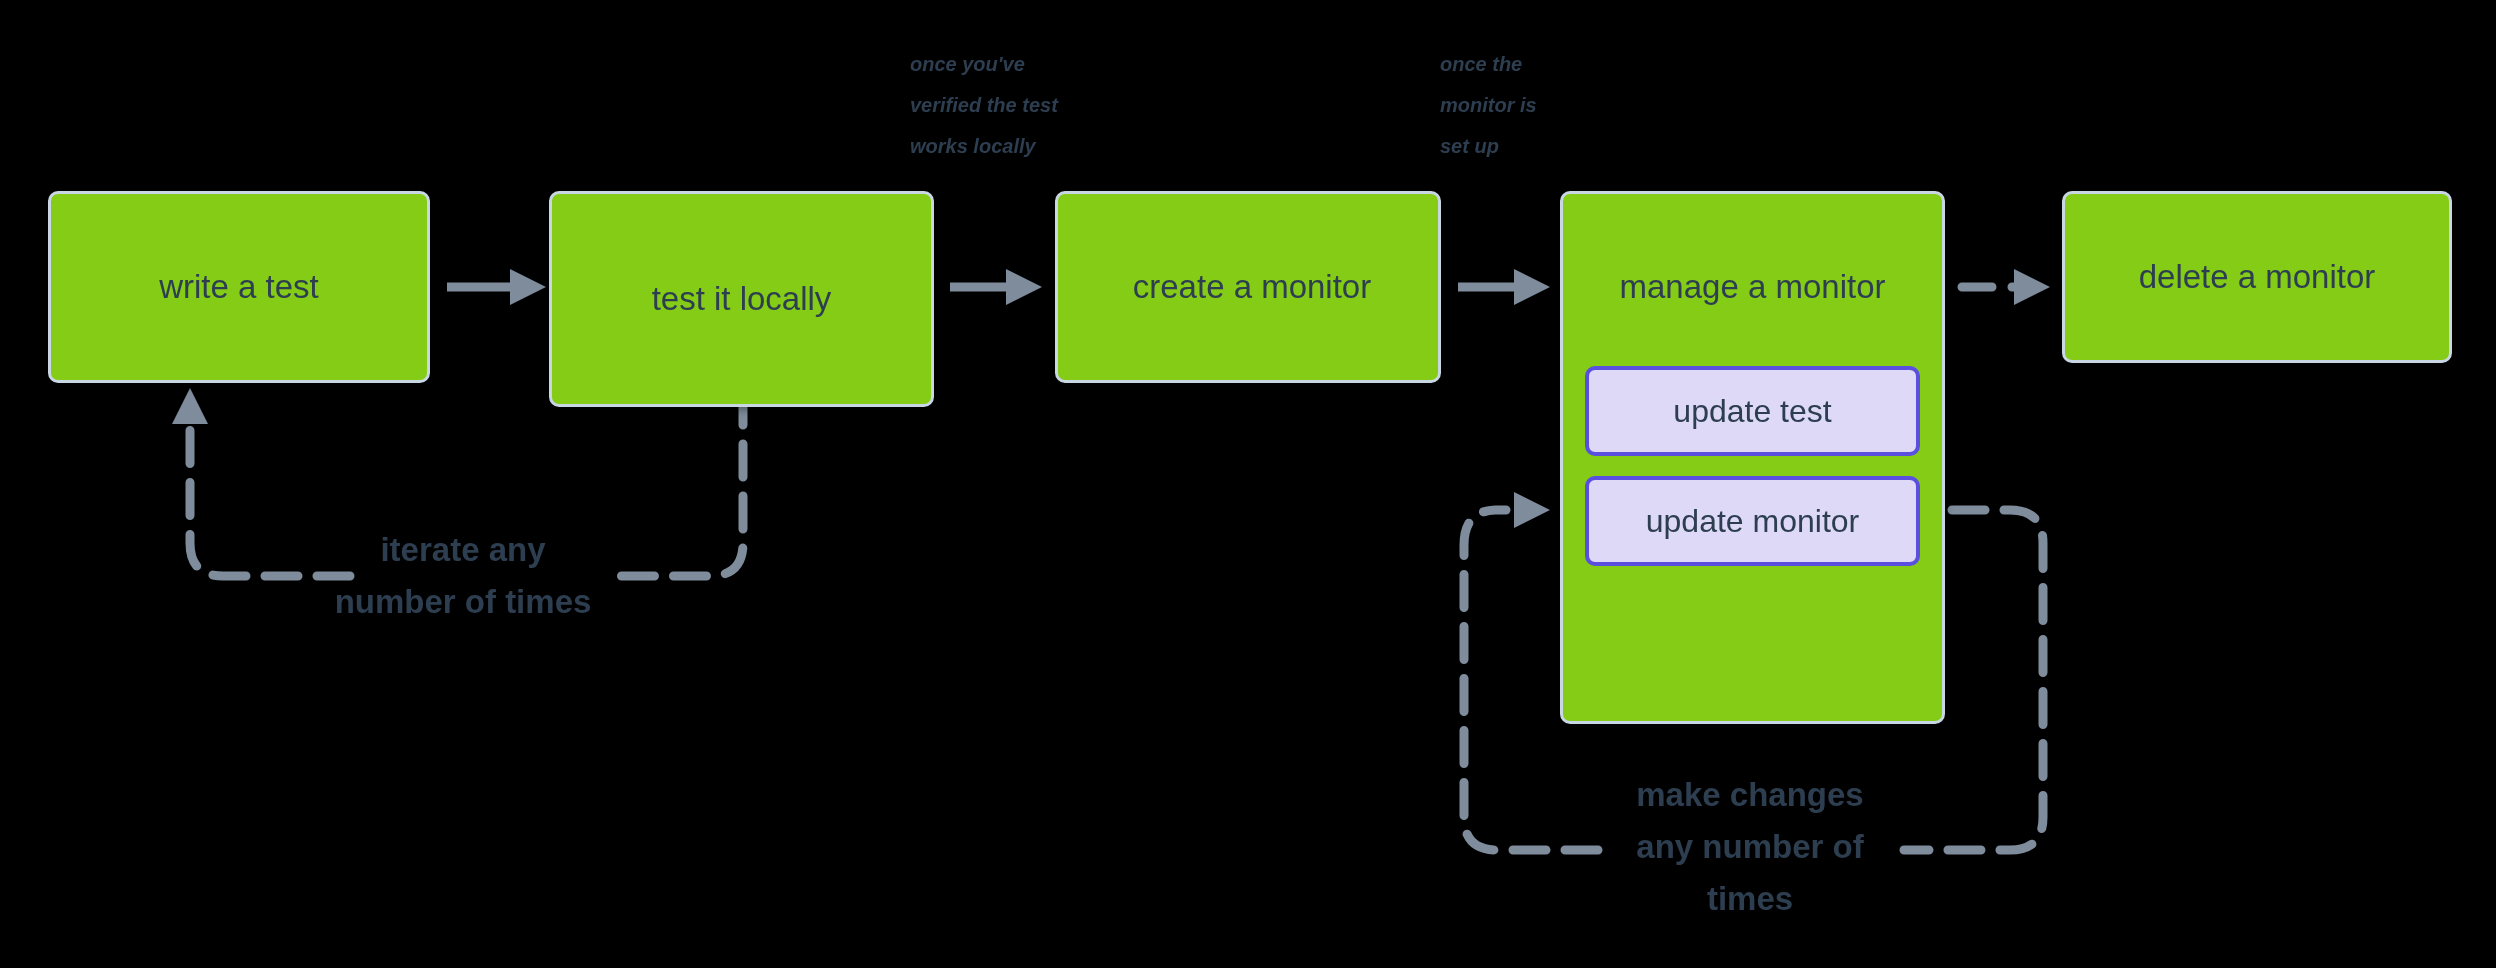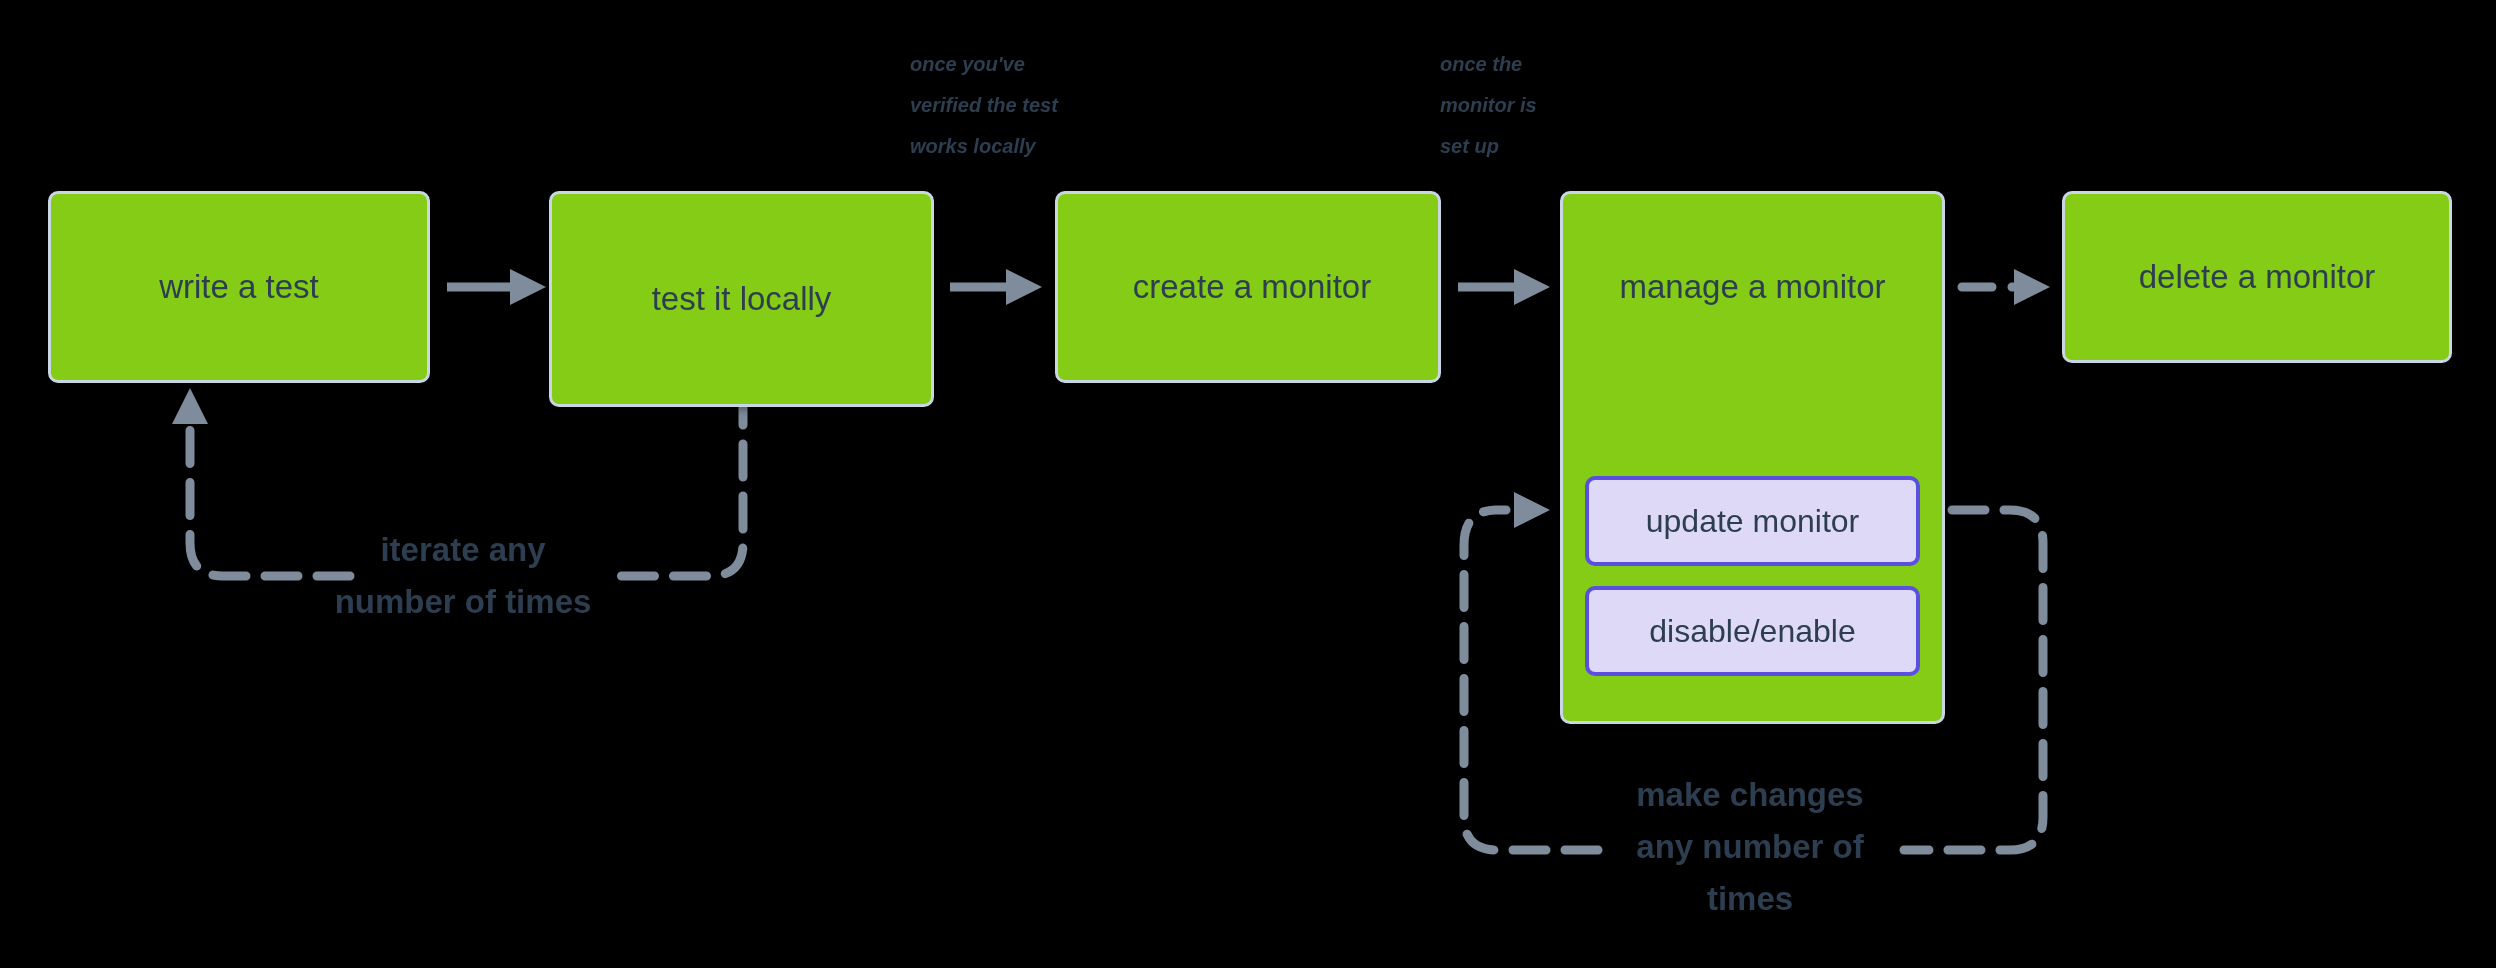--- a/index.html
+++ b/index.html
@@ -99,25 +99,25 @@
   <div class="node" style="left:549px;top:191px;width:385px;height:216px;">
     <span>test it locally</span>
   </div>
 
   <div class="node" style="left:1055px;top:191px;width:386px;height:192px;padding-left:8px;">
     <span>create a monitor</span>
   </div>
 
   <div class="node tall" style="left:1560px;top:191px;width:385px;height:533px;">
     <div class="node-title">manage a monitor</div>
+    <div class="sub-button" style="top:172px;">
+      <span>update test</span>
+    </div>
     <div class="sub-button" style="top:282px;">
       <span>update monitor</span>
-    </div>
-    <div class="sub-button" style="top:392px;">
-      <span>disable/enable</span>
     </div>
   </div>
 
   <div class="node" style="left:2062px;top:191px;width:390px;height:172px;">
     <span>delete a monitor</span>
   </div>
 
   <div class="annotation" style="left:910px;top:44px;width:280px;">once you've
 verified the test
 works locally</div>

